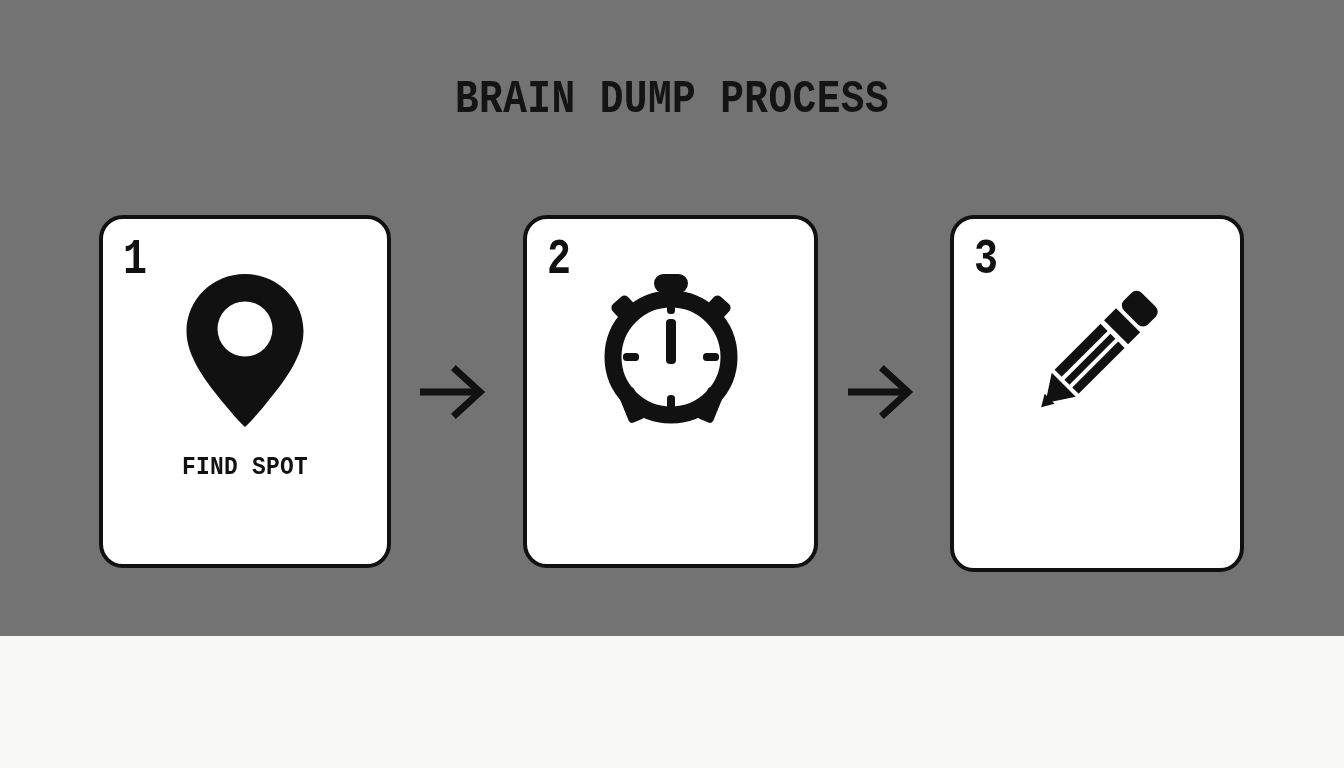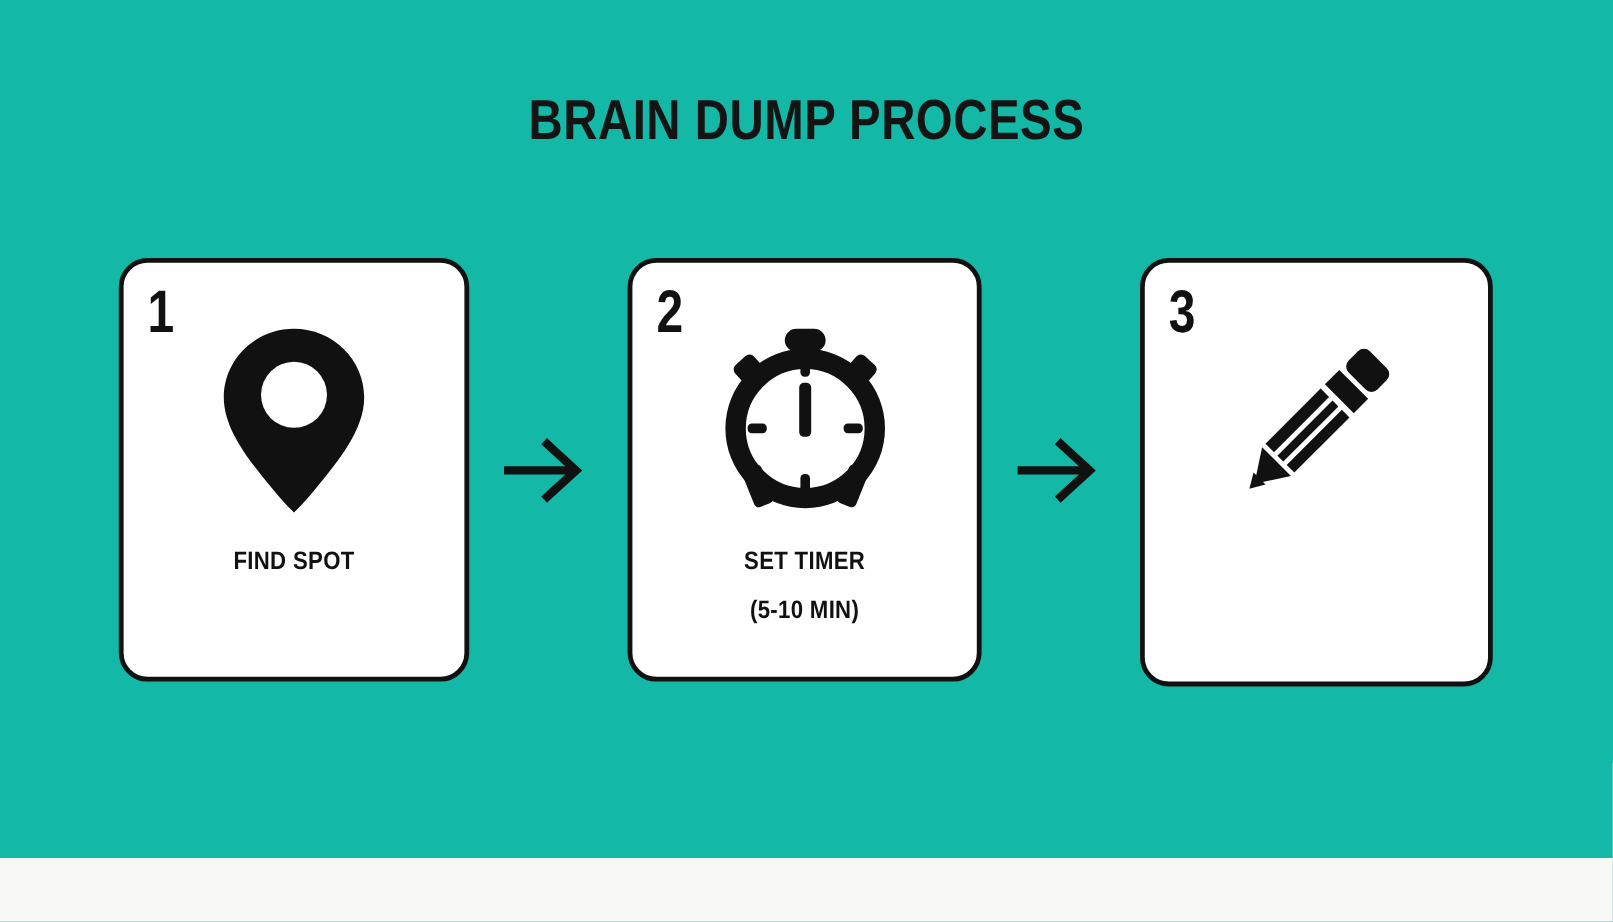--- a/index.html
+++ b/index.html
@@ -10,22 +10,23 @@
     width: 1344px;
     height: 768px;
     background: #f8f8f6;
     font-family: "Liberation Sans", "DejaVu Sans", sans-serif;
     color: #111111;
     overflow: hidden;
   }
   #stage {
     position: relative;
     width: 1344px;
-    height: 715px;
-    background: #14b8a6;
+    height: 636px;
+    background: #737373;
+    font-family: Liberation Mono, monospace;
   }
 
   
   .page-title {
     position: absolute;
     top: 72px;
     left: 0;
     width: 1344px;
     text-align: center;
     font-size: 47px;
@@ -81,21 +82,21 @@
     justify-content: center;
   }
   .card-icon svg { display: block; }
 
   .card-label {
     position: absolute;
     left: 6px;
     right: 6px;
     top: 228px;
     text-align: center;
-    font-size: 21px;
+    font-size: 26px;
     line-height: 41px;
     font-weight: 700;
     letter-spacing: 0.3px;
     color: #111111;
   }
   .card-label .line {
     display: block;
     transform: scaleX(0.88);
   }
 
@@ -157,24 +158,20 @@
             <rect x="70" y="49" width="10" height="45" rx="4"></rect>
 
             <rect x="71" y="30" width="8" height="14" rx="3.5"></rect>
             <rect x="71" y="125" width="8" height="16" rx="3.5"></rect>
             <rect x="27" y="83" width="16" height="8" rx="3.5"></rect>
             <rect x="107" y="83" width="16" height="8" rx="3.5"></rect>
           </g>
         </svg>
       </div>
 
-      <div class="card-label">
-        <span class="line">SET TIMER</span>
-        <span class="line">(5-10 MIN)</span>
-      </div>
     </div>
 
     <div class="step-card card-3">
       <div class="card-number">3</div>
 
       <div class="card-icon">
         <svg width="156" height="156" viewBox="0 0 156 156" aria-hidden="true">
           <g transform="rotate(45 78 78)" fill="#111111">
 
             <rect x="62" y="6" width="34" height="25" rx="7"></rect>

